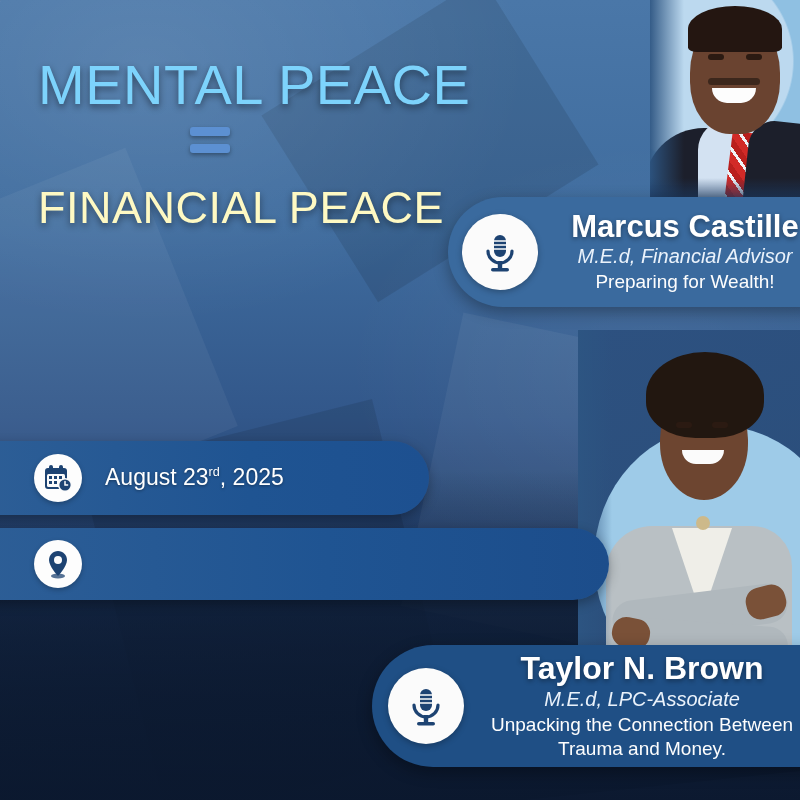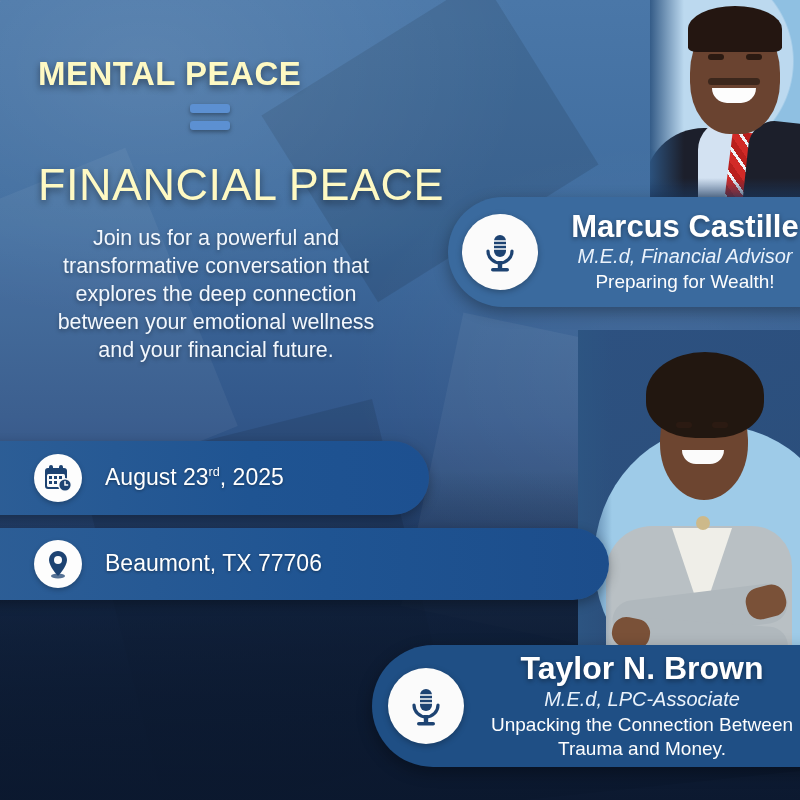--- a/index.html
+++ b/index.html
@@ -41,21 +41,21 @@
   }
   .diag-dark{
     position:absolute;left:-60px;right:-60px;top:600px;height:260px;
     background:linear-gradient(180deg,rgba(13,28,52,.5),rgba(11,24,46,.88));
     transform:rotate(-6deg);transform-origin:left top;
   }
 
   
   .headline{position:absolute;left:38px;top:57px;width:450px;}
   .h-line1{
-    font-size:33px;font-weight:bold;letter-spacing:.5px;color:#fef9c3;
+    font-size:56px;font-weight:normal;letter-spacing:.5px;color:#7dd3fc;
     line-height:1;text-shadow:0 3px 7px rgba(0,0,0,.45);
   }
   .eq{margin:14px 0 12px 152px;width:40px;}
   .eq i{display:block;height:9px;border-radius:3px;background:#5c90d2;
         box-shadow:0 2px 4px rgba(0,0,0,.35);}
   .eq i+i{margin-top:8px;}
   .h-line2{
     font-size:45px;font-weight:normal;letter-spacing:.5px;color:#fef9c3;
     line-height:1;text-shadow:0 3px 7px rgba(0,0,0,.45);margin-top:32px;
   }
@@ -195,21 +195,20 @@
 
   <div class="headline">
     <div class="h-line1">MENTAL PEACE</div>
     <div class="eq">
         <i></i>
         <i></i>
       </div>
     <div class="h-line2">FINANCIAL PEACE</div>
   </div>
 
-  <div class="blurb">Join us for a powerful and transformative conversation that explores the deep connection between your emotional wellness and your financial future.</div>
 
   <div class="pill" id="pill-date">
     <div class="ico">
       <svg width="32" height="32" viewBox="0 0 32 32">
         <rect x="3" y="6" width="22" height="21" rx="3" fill="#1d4372"></rect>
         <rect x="5" y="12" width="18" height="13" rx="1.5" fill="#fbfbfb"></rect>
         <rect x="7" y="3" width="4" height="6" rx="2" fill="#1d4372"></rect>
         <rect x="17" y="3" width="4" height="6" rx="2" fill="#1d4372"></rect>
         <g fill="#1d4372">
           <rect x="7" y="14" width="3" height="3"></rect>
@@ -230,21 +229,20 @@
 
   <div class="pill" id="pill-loc">
     <div class="ico">
       <svg width="32" height="32" viewBox="0 0 32 32">
         <ellipse cx="16" cy="28" rx="7" ry="2.4" fill="#1d4372" opacity=".75"></ellipse>
         <path d="M16 3c-5 0-9 4-9 9 0 6.6 9 16 9 16s9-9.4 9-16c0-5-4-9-9-9z" fill="#1d4372"></path>
         <circle cx="16" cy="12" r="4" fill="#fbfbfb"></circle>
       </svg>
     </div>
     <div class="txt">
-      <div>Beaumont, TX 77706</div>
     </div>
   </div>
 
   <div class="spk" id="spk-1">
     <div class="ico">
       <svg width="50" height="50" viewBox="0 0 50 50">
         <rect x="19" y="8" width="12" height="22" rx="6" fill="#1d4372"></rect>
         <g stroke="#fbfbfb" stroke-width="1.5">
           <line x1="19" y1="14" x2="31" y2="14"></line>
             <line x1="19" y1="18" x2="31" y2="18"></line>

